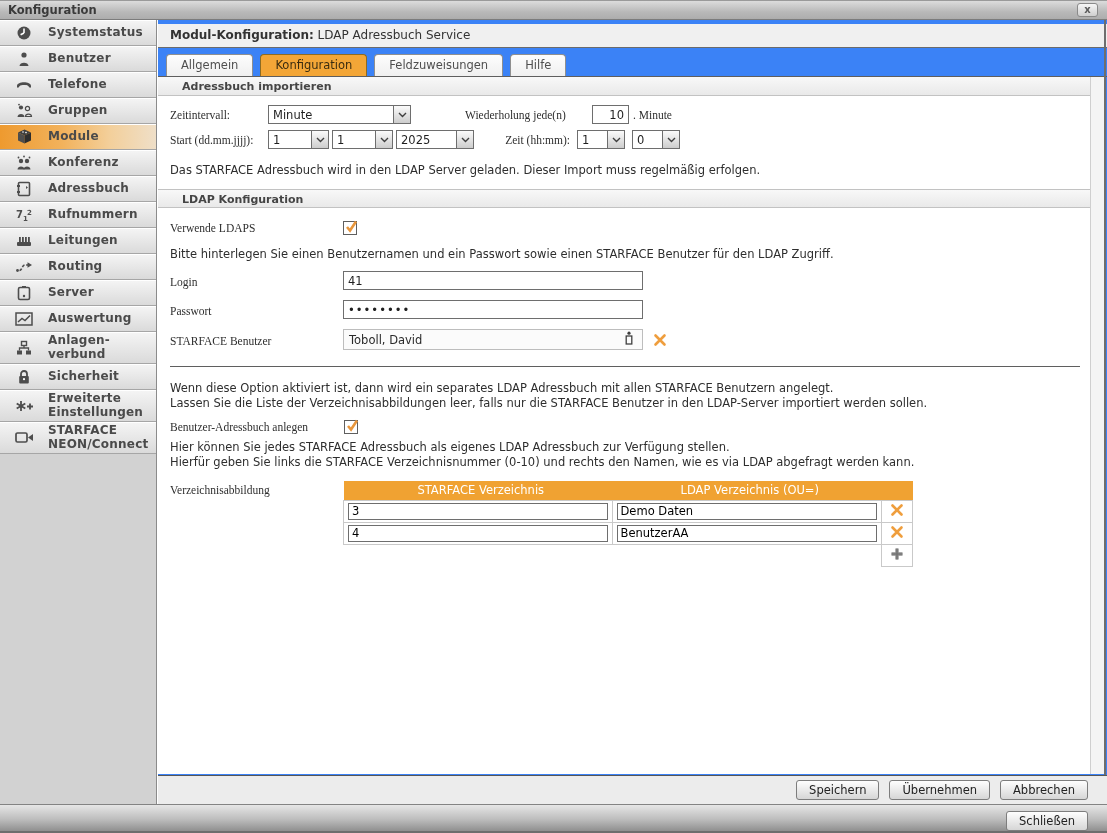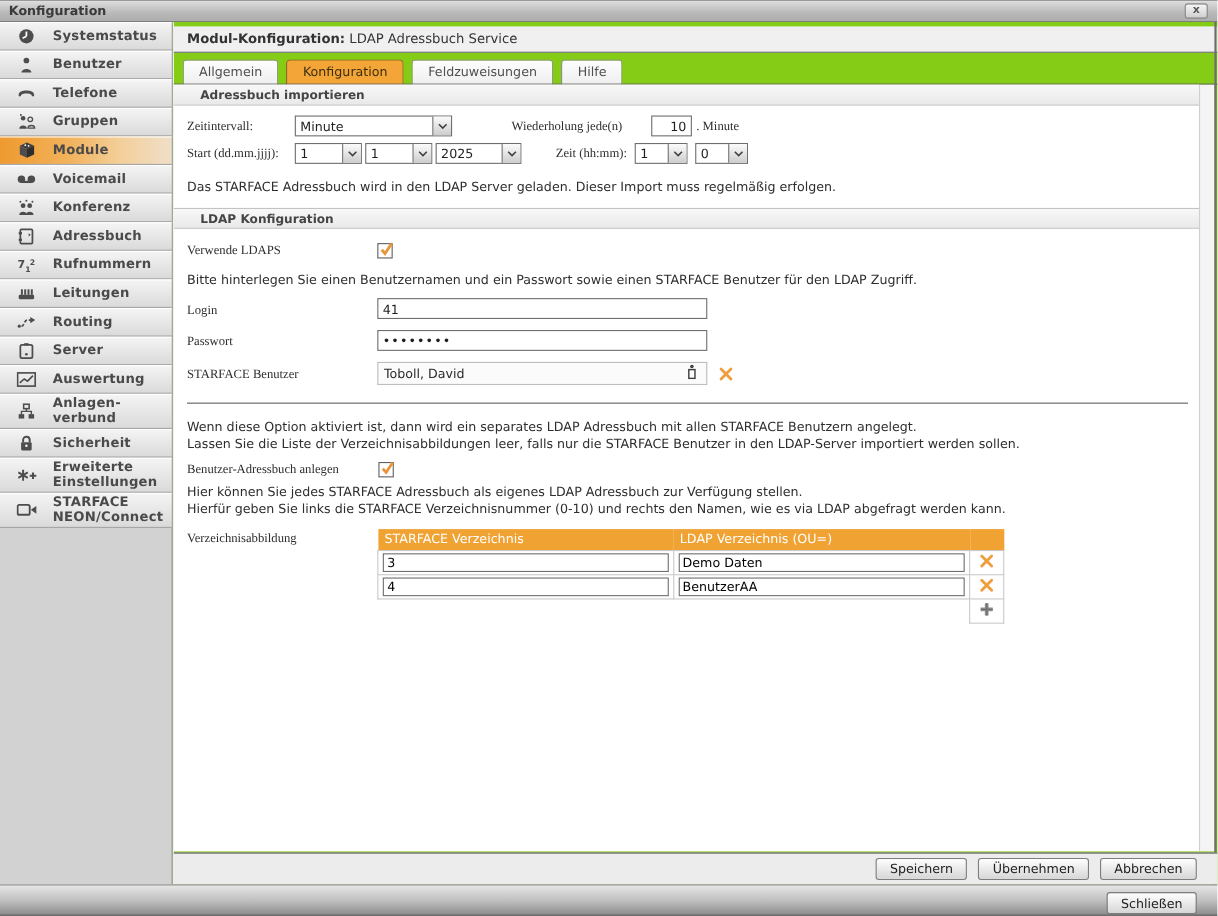--- a/index.html
+++ b/index.html
@@ -17,21 +17,21 @@
   
   .sidebar { position:absolute; left:0; top:19px; width:157px; height:784px; background:#d2d2d2; border-right:1px solid #8b8b8b; }
   .side-item { position:relative; display:flex; align-items:center; min-height:26px; padding:2px 4px 2px 0;
     background:linear-gradient(#f5f5f5,#dadada); border-bottom:1px solid #a6a6a6; box-shadow:inset 0 1px 0 #ffffff; }
   .side-item .ic { width:48px; display:flex; justify-content:center; align-items:center; flex:0 0 48px; }
   .side-item .lbl { font-weight:bold; font-size:12px; color:#4a4a4a; line-height:13.5px; white-space:pre-line; letter-spacing:.2px; }
   .side-item.active { background:linear-gradient(90deg,#ee9a2f 0%,#f2b25c 40%,#f3cf9a 70%,#efdfc8 100%); }
   .side-item svg { display:block; }
 
   
-  .main { position:absolute; left:158px; top:19px; width:949px; height:784px; background:#84cc16; }
+  .main { position:absolute; left:158px; top:19px; width:949px; height:784px; background:#3b82f6; }
   .mod-header { position:absolute; left:0; top:4px; width:949px; height:24px; background:#f0f0f0;
     border-bottom:1px solid #6b6b6b; padding:4px 0 0 12px; font-size:12px; color:#333; }
   .mod-header b { font-weight:bold; }
   .tabs { position:absolute; left:8px; top:34px; height:22px; display:flex; gap:7px; }
   .tab { height:37px; padding:3px 14px 0; border:1px solid #8f8f8f; border-bottom:none; border-radius:4px 4px 0 0;
     background:linear-gradient(#fdfdfd,#e6e6e6); color:#4f4f4f; font-size:11.5px; }
   .tab.active { background:#f3a637; border-color:#8d6b22; color:#3b2d10; }
   .panel-border { position:absolute; left:0; top:56px; width:949px; height:1px; background:#5e5e5e; }
 
   .panel { position:absolute; left:0; top:57px; width:932px; height:697px; background:#fff; }
@@ -58,21 +58,21 @@
   .checkbox svg { position:absolute; left:1px; top:-2px; }
 
   .userfield { position:absolute; height:21px; border:1px solid #bdbdbd; background:#fbfbfb; display:flex; align-items:center; }
   .userfield .uval { flex:1; font-size:11.5px; color:#2a2a2a; padding-left:5px; }
   .userfield .uicon { flex:0 0 18px; }
 
   .divider { position:absolute; height:1px; background:#5f5f5f; }
 
   
   .map-table { position:absolute; border-collapse:collapse; }
-  .map-table th { background:#f0a232; color:#ffffff; font-weight:normal; font-size:11.5px; text-align:left;
+  .map-table th { background:#f0a232; color:#ffffff; font-weight:normal; font-size:11.5px; text-align:center;
     height:19px; padding:0 0 0 6px; }
   .map-table td { border:1px solid #c9c9c9; height:22px; padding:0; background:#fff; }
   .map-table td.xcell { text-align:center; vertical-align:middle; width:31px; }
   .map-table td.noborder { border:none; }
   .cell-input { width:calc(100% - 8px); margin:0 4px; height:17px; border:1px solid #6e6e6e; font-family:inherit;
     font-size:11.5px; padding:0 3px; display:block; }
   .xbtn { display:inline-block; cursor:default; line-height:0; }
 
   
   .panel-footer { position:absolute; left:0; top:755px; width:949px; height:29px; background:#ececec;
@@ -138,30 +138,20 @@
       <span class="ic">
         <svg width="17" height="17" viewBox="0 0 17 17">
             <polygon points="8.5,1.5 15,4.5 8.5,7.5 2,4.5" fill="#3f3f3f"></polygon>
             <polygon points="2,4.5 8.5,7.5 8.5,15.5 2,12.5" fill="#4d4d4d"></polygon>
             <polygon points="15,4.5 8.5,7.5 8.5,15.5 15,12.5" fill="#2d2d2d"></polygon>
             <circle cx="7" cy="4" r=".8" fill="#fff"></circle>
             <circle cx="10" cy="4.6" r=".8" fill="#fff"></circle>
           </svg>
       </span>
       <span class="lbl">Module</span>
-    </div>
-    <div class="side-item">
-      <span class="ic">
-        <svg width="18" height="10" viewBox="0 0 18 10">
-            <circle cx="4.5" cy="5" r="3.4" fill="#4d4d4d"></circle>
-            <circle cx="13.5" cy="5" r="3.4" fill="#4d4d4d"></circle>
-            <rect x="4.5" y="6.4" width="9" height="2" fill="#4d4d4d"></rect>
-          </svg>
-      </span>
-      <span class="lbl">Voicemail</span>
     </div>
     <div class="side-item">
       <span class="ic">
         <svg width="18" height="16" viewBox="0 0 18 16">
             <circle cx="6" cy="6" r="2.2" fill="#4d4d4d"></circle>
             <circle cx="12" cy="6" r="2.2" fill="#4d4d4d"></circle>
             <path d="M2.5 14.5 C2.5 10.5 9.5 10.5 9.5 14.5 Z" fill="#4d4d4d"></path>
             <path d="M8.5 14.5 C8.5 10.5 15.5 10.5 15.5 14.5 Z" fill="#4d4d4d"></path>
             <circle cx="3.5" cy="2.5" r=".9" fill="#4d4d4d"></circle>
             <circle cx="9" cy="1.5" r=".9" fill="#4d4d4d"></circle>

